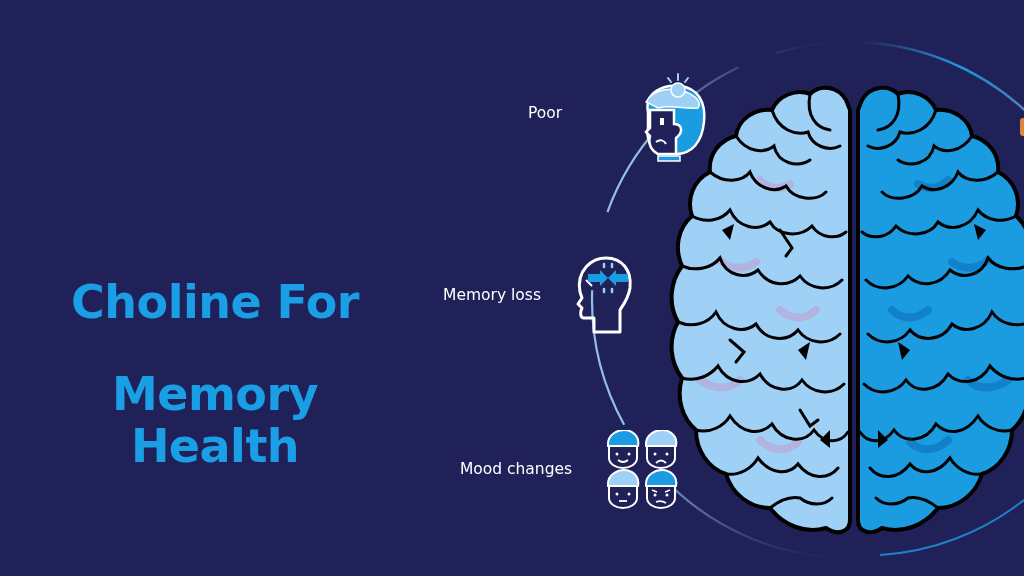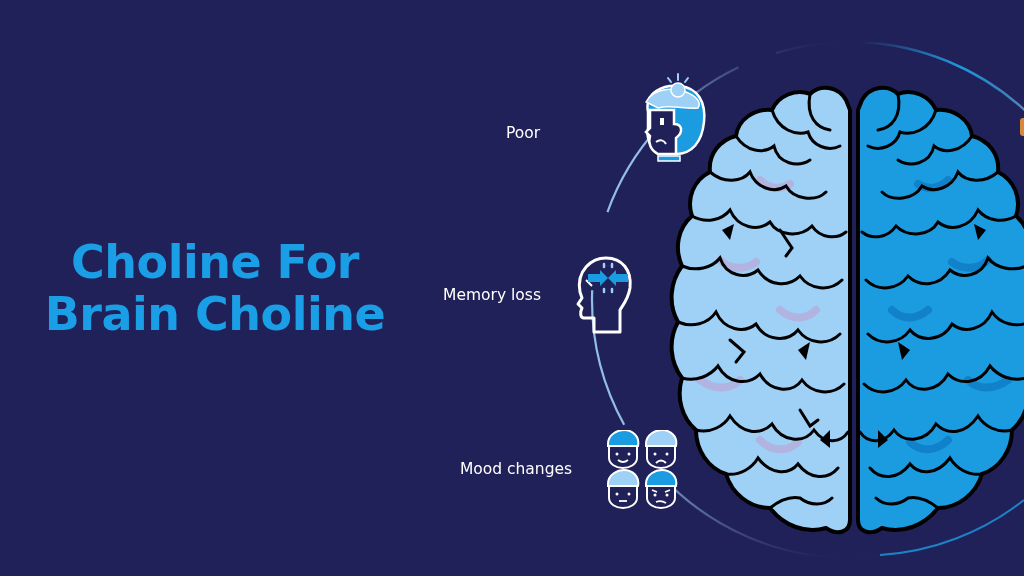--- a/index.html
+++ b/index.html
@@ -1,20 +1,20 @@
 <!DOCTYPE html>
 <html><head>
 <meta charset="utf-8">
 <style>
   html,body{margin:0;padding:0;}
   body{width:1024px;height:576px;overflow:hidden;background:#212159;position:relative;font-family:"Liberation Sans",sans-serif;}
   .title{position:absolute;left:30px;top:236px;width:370px;text-align:center;color:#1a9ee6;font-family:"DejaVu Sans",sans-serif;font-weight:bold;font-size:46px;line-height:52px;letter-spacing:-0.5px;}
-  .title span{display:block;}
+  .title span{display:block;margin-top:40px;}
   .label{position:absolute;color:#ffffff;font-family:"DejaVu Sans",sans-serif;font-size:15.5px;line-height:22px;text-align:center;}
-  .lbl-concentration{left:458px;top:102px;width:130px;margin-top:20px;}
+  .lbl-concentration{left:480px;top:102px;width:130px;}
   .lbl-memory{left:432px;top:284px;width:120px;}
   .lbl-mood{left:446px;top:458px;width:140px;}
   .icon{position:absolute;}
   svg{display:block;}
   .stage{position:absolute;left:0;top:0;width:1024px;height:576px;}
 </style>
 </head>
 <body>
 
 <div class="stage">
@@ -33,21 +33,21 @@
         <stop offset="1" stop-color="#1b9be0" stop-opacity="0.2"></stop>
       </linearGradient>
     </defs>
     <circle cx="850" cy="300" r="258" fill="none" stroke="url(#arcL)" stroke-width="2.2" stroke-dasharray="260 60 140 80 200 40 300 700" stroke-dashoffset="-360"></circle>
     <path d="M 860 42 A 258 258 0 0 1 1024 110" fill="none" stroke="url(#arcR)" stroke-width="2.5"></path>
     <path d="M 880 555 A 258 258 0 0 0 1024 500" fill="none" stroke="#1b9be0" stroke-width="2" stroke-opacity="0.8"></path>
   </svg>
 
   <div class="title">
     <span>Choline For</span>
-    <span>Brain Choline</span>
+    <span>Memory Health</span>
   </div>
 
   <div class="label lbl-concentration">
     <div>Poor</div>
   </div>
   <div class="label lbl-mood">Mood changes</div>
   <div class="label lbl-memory">Memory loss</div>
 
   <svg class="icon" style="left:636px;top:72px" width="72" height="90" viewBox="0 0 72 90">
     <g stroke="#9fd0f5" stroke-width="2" stroke-linecap="round">

